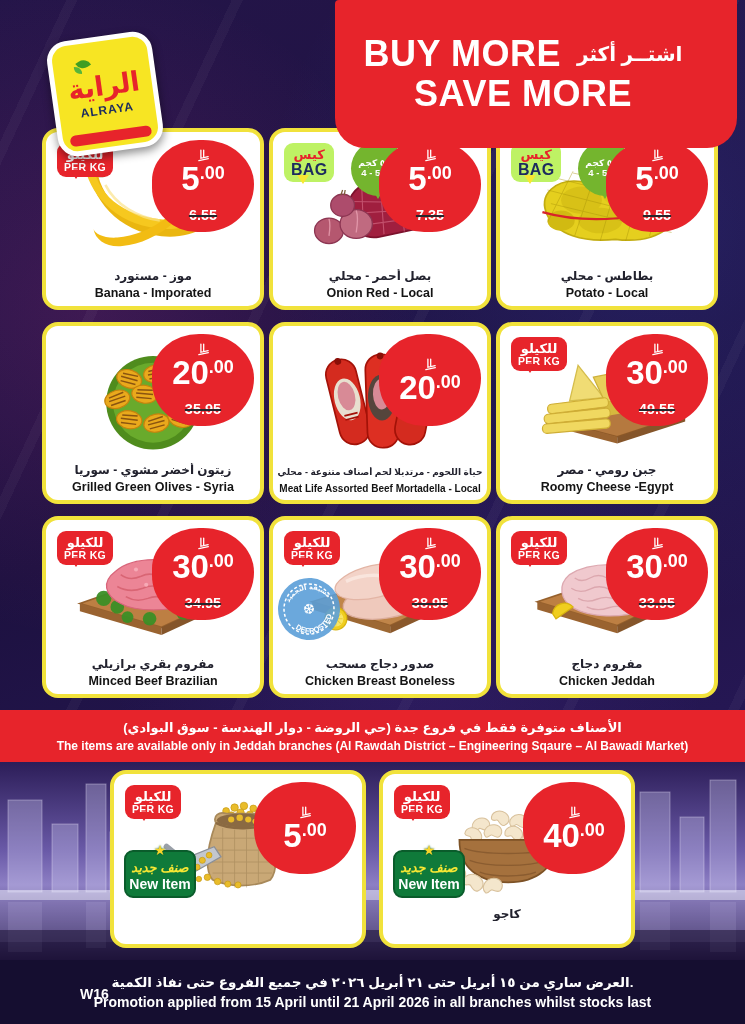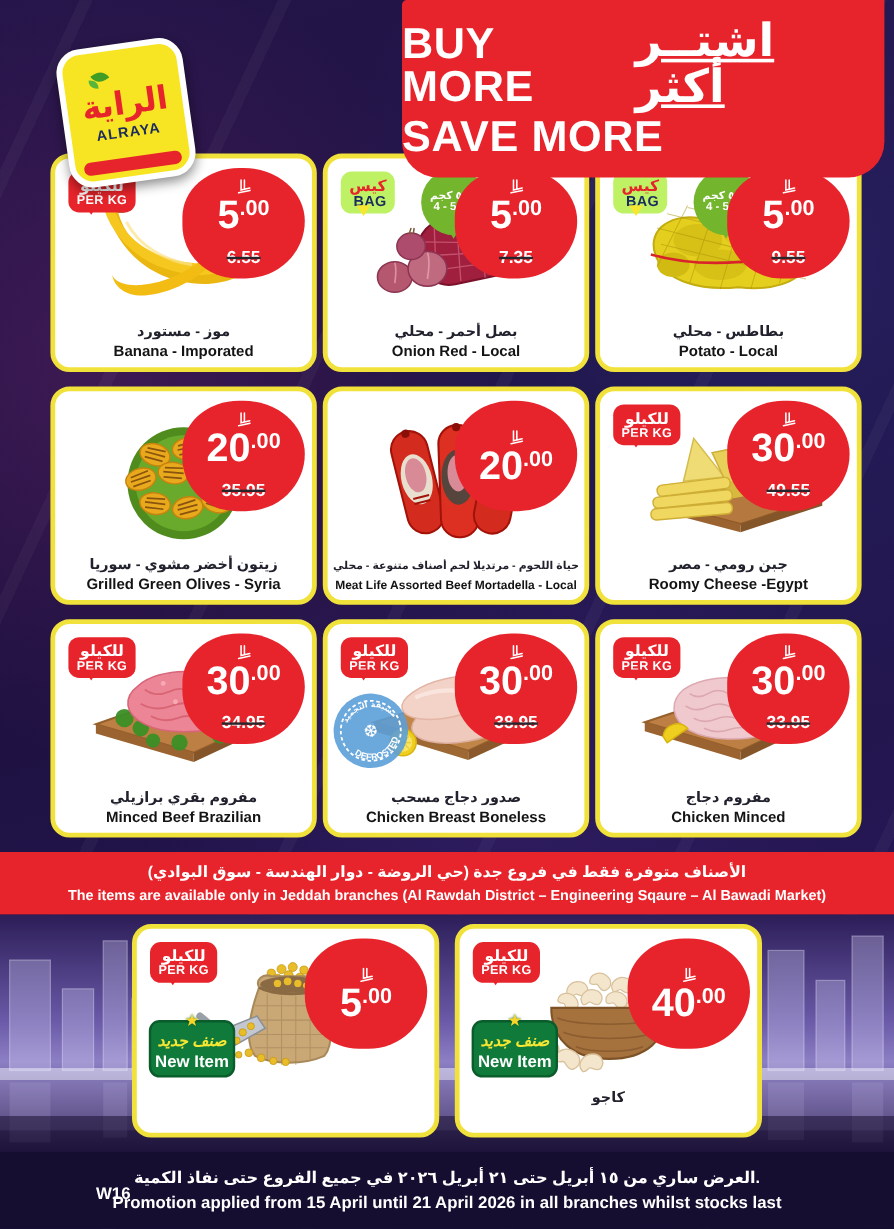--- a/index.html
+++ b/index.html
@@ -18,23 +18,23 @@
     background:#f7e523;border:5px solid #fff;border-radius:20px;box-shadow:0 4px 10px rgba(0,0,0,.45);
     display:flex;flex-direction:column;align-items:center;justify-content:center;z-index:5;}
   .logo-ar{color:#e7242b;font-weight:bold;font-size:27px;line-height:1;margin-top:2px;}
   .leaf{position:absolute;top:16px;left:24px;width:13px;height:9px;background:#3f9e23;border-radius:0 10px 0 10px;transform:rotate(-25deg);}
   .leaf2{position:absolute;top:23px;left:20px;width:9px;height:6px;background:#57b53a;border-radius:0 8px 0 8px;transform:rotate(15deg);}
   .logo-en{color:#1c2b5e;font-weight:bold;font-size:12px;letter-spacing:1px;margin-top:3px;}
   .logo-stripe{position:absolute;left:7px;right:7px;bottom:5px;height:11px;background:#e7242b;border-radius:6px;}
   .banner{position:absolute;top:0;right:8px;width:402px;height:148px;background:#e7242b;
     border-radius:4px 0 30px 30px;display:flex;flex-direction:column;justify-content:center;gap:4px;
     padding-right:26px;box-sizing:border-box;z-index:4;}
-  .banner-row{display:flex;justify-content:flex-start;align-items:center;gap:16px;color:#fff;font-weight:bold;}
+  .banner-row{display:flex;justify-content:center;align-items:center;gap:16px;color:#fff;font-weight:bold;}
   .banner-en{font-size:36px;letter-spacing:.5px;line-height:1;}
-  .banner-ar{font-size:38px;line-height:1;text-decoration:underline;}
+  .banner-ar{font-size:20px;line-height:1;}
 
   
   .row{position:absolute;left:42px;display:flex;gap:5px;}
   .row1{top:128px}.row2{top:322px}.row3{top:516px}
   .rowB{position:absolute;top:770px;left:110px;display:flex;gap:13px;z-index:3;}
   .card{position:relative;width:214px;height:174px;background:#fff;border:4px solid #f1e23b;border-radius:16px;}
   .card-lg{width:248px;height:170px;}
 
   .art{position:absolute;left:0;right:0;top:24px;height:102px;display:flex;align-items:center;justify-content:center;}
   .art svg{max-width:192px;max-height:102px;}
@@ -51,21 +51,21 @@
   .old{font-size:14.5px;font-weight:bold;margin-top:13px;text-decoration:line-through;text-decoration-thickness:2px;text-decoration-color:#26262c;}
 
   .b-perkg,.b-bag{position:absolute;top:11px;left:11px;border-radius:9px;padding:5px 7px 4px;text-align:center;z-index:3;line-height:1.05;}
   .b-perkg{background:#e7242b;color:#fff;}
   .b-perkg::after,.b-bag::after{content:"";position:absolute;left:13px;bottom:-8px;border:6px solid transparent;border-top:9px solid #e7242b;}
   .b-bag{background:#bef264;}
   .b-bag::after{border-top-color:#f7e733;}
   .b-ar{font-size:13px;font-weight:bold;display:block;}
   .b-en{font-size:10.5px;font-weight:bold;display:block;letter-spacing:.3px;}
   .b-bag .b-ar{color:#e7242b;}
-  .b-bag .b-en{color:#1c2b5e;font-size:12px;text-align:right;}
+  .b-bag .b-en{color:#1c2b5e;font-size:16px;text-align:right;}
 
   .b-weight{position:absolute;top:9px;left:78px;width:55px;height:55px;background:#74b52e;border-radius:50%;
     color:#fff;display:flex;flex-direction:column;align-items:center;justify-content:center;z-index:3;line-height:1.15;}
   .b-weight::after{content:"";position:absolute;bottom:-9px;left:21px;border:6px solid transparent;border-top:10px solid #74b52e;}
   .w-ar{font-size:9px;font-weight:bold;}
   .w-en{font-size:9.5px;font-weight:bold;}
 
   .b-new{position:absolute;top:76px;left:10px;width:62px;background:#0f7a3a;border:2px solid #0a5c2b;border-radius:9px;
     padding:8px 3px 4px;text-align:center;z-index:3;line-height:1.2;}
   .star{position:absolute;top:-9px;left:50%;transform:translateX(-50%);color:#f7d52a;font-size:14px;line-height:1;text-shadow:0 0 2px #0a5c2b;}
@@ -456,21 +456,21 @@
 <g stroke="#dba6ad" stroke-width="1.6" fill="none" opacity=".95">
               <path d="M62 40 q8 6 18 0 q10 -6 20 0 q10 6 22 0 q10 -5 18 2"></path>
               <path d="M58 52 q10 7 22 1 q12 -6 24 1 q12 7 26 0"></path>
               <path d="M66 64 q10 6 22 1 q12 -5 24 1 q10 5 20 0"></path>
               <path d="M76 74 q12 6 26 1 q12 -4 22 1"></path>
             </g>
 <path d="M36 82 a14 14 0 0 1 24 -8 l-20 14 Z" fill="#f0ce1f" stroke="#d8b40e" stroke-width="1.5"></path>
           </svg>
         </div>
     <div class="name-ar">مفروم دجاج</div>
-    <div class="name-en">Chicken Minced</div>
+    <div class="name-en">Chicken Jeddah</div>
   </div>
     </div>
 
   <div class="notice">
     <div class="notice-ar">الأصناف متوفرة فقط في فروع جدة (حي الروضة - دوار الهندسة - سوق البوادي)</div>
     <div class="notice-en">The items are available only in Jeddah branches (Al Rawdah District – Engineering Sqaure – Al Bawadi Market)</div>
   </div>
 
   <svg class="city" viewBox="0 0 745 198" preserveAspectRatio="none">
     <defs>

